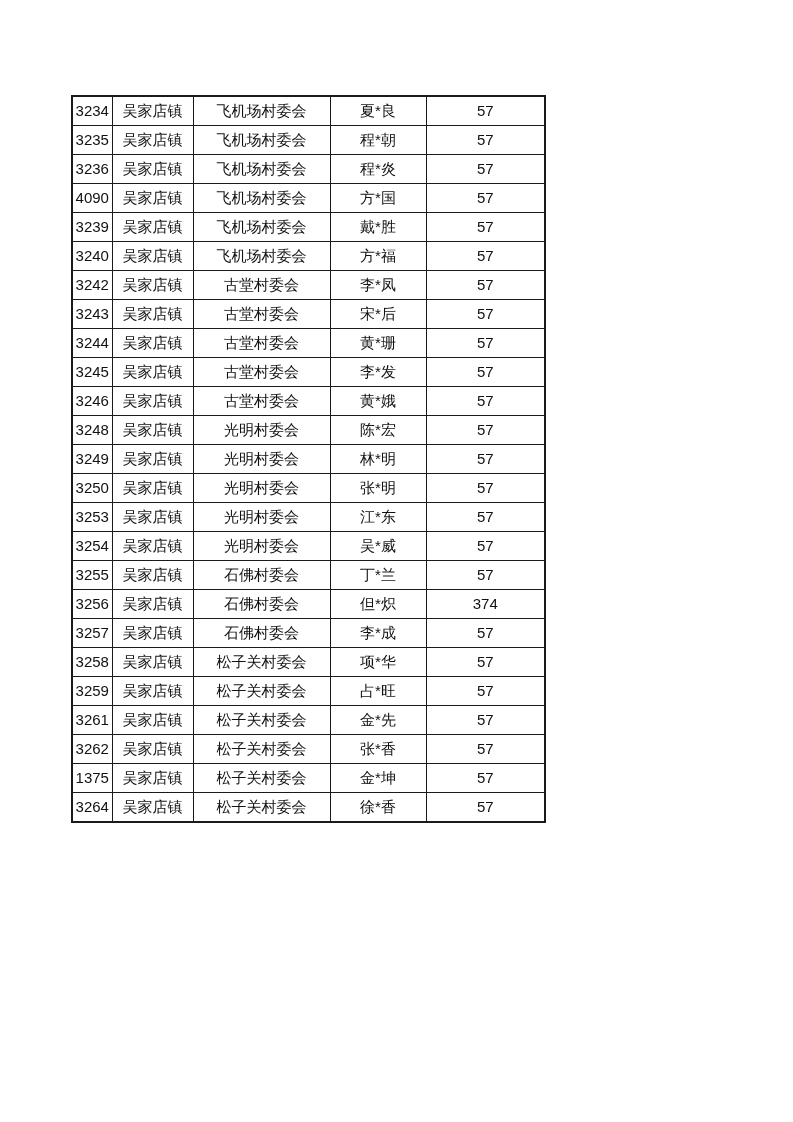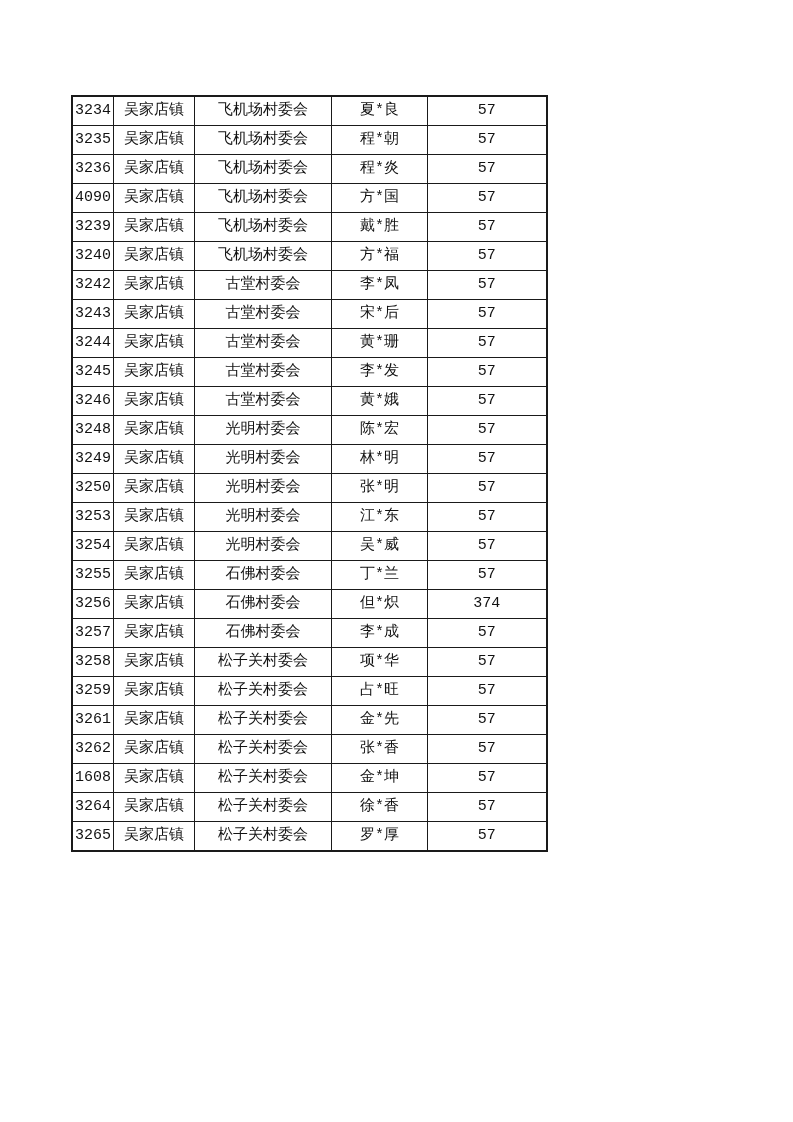--- a/index.html
+++ b/index.html
@@ -3,21 +3,21 @@
 <meta charset="utf-8">
 <style>
   * { margin: 0; padding: 0; box-sizing: border-box; }
   html, body { background: #ffffff; }
   .page {
     position: relative;
     width: 793px;
     height: 1122px;
     background: #ffffff;
     overflow: hidden;
-    font-family: Liberation Mono, monospace;
+    font-family: Liberation Sans, sans-serif;
     color: #000000;
   }
   table.data-table {
     position: absolute;
     left: 71px;
     top: 95px;
     border-collapse: collapse;
     table-layout: fixed;
     border: 2px solid #1a1a1a;
   }
@@ -208,35 +208,28 @@
           <td class="cell-value">57</td>
         </tr>
         <tr>
           <td class="cell-id">3262</td>
           <td class="cell-town">吴家店镇</td>
           <td class="cell-village">松子关村委会</td>
           <td class="cell-name">张*香</td>
           <td class="cell-value">57</td>
         </tr>
         <tr>
-          <td class="cell-id">1608</td>
+          <td class="cell-id">1375</td>
           <td class="cell-town">吴家店镇</td>
           <td class="cell-village">松子关村委会</td>
           <td class="cell-name">金*坤</td>
           <td class="cell-value">57</td>
         </tr>
         <tr>
           <td class="cell-id">3264</td>
           <td class="cell-town">吴家店镇</td>
           <td class="cell-village">松子关村委会</td>
           <td class="cell-name">徐*香</td>
-          <td class="cell-value">57</td>
-        </tr>
-        <tr>
-          <td class="cell-id">3265</td>
-          <td class="cell-town">吴家店镇</td>
-          <td class="cell-village">松子关村委会</td>
-          <td class="cell-name">罗*厚</td>
           <td class="cell-value">57</td>
         </tr>
       </tbody>
   </table>
 </div>
 
 </body></html>

